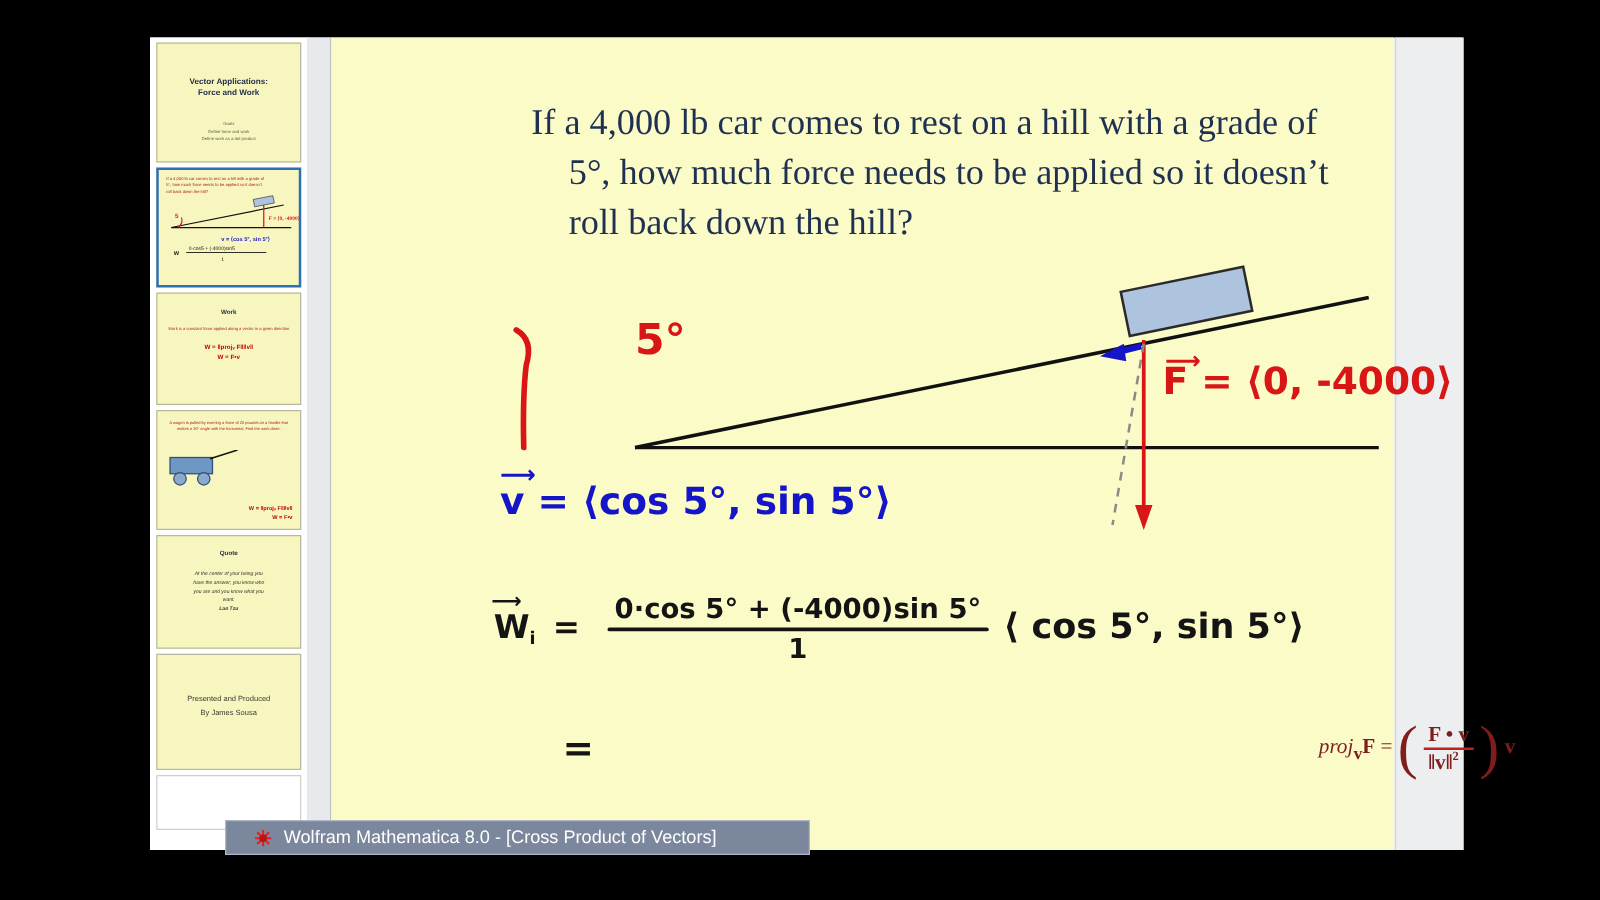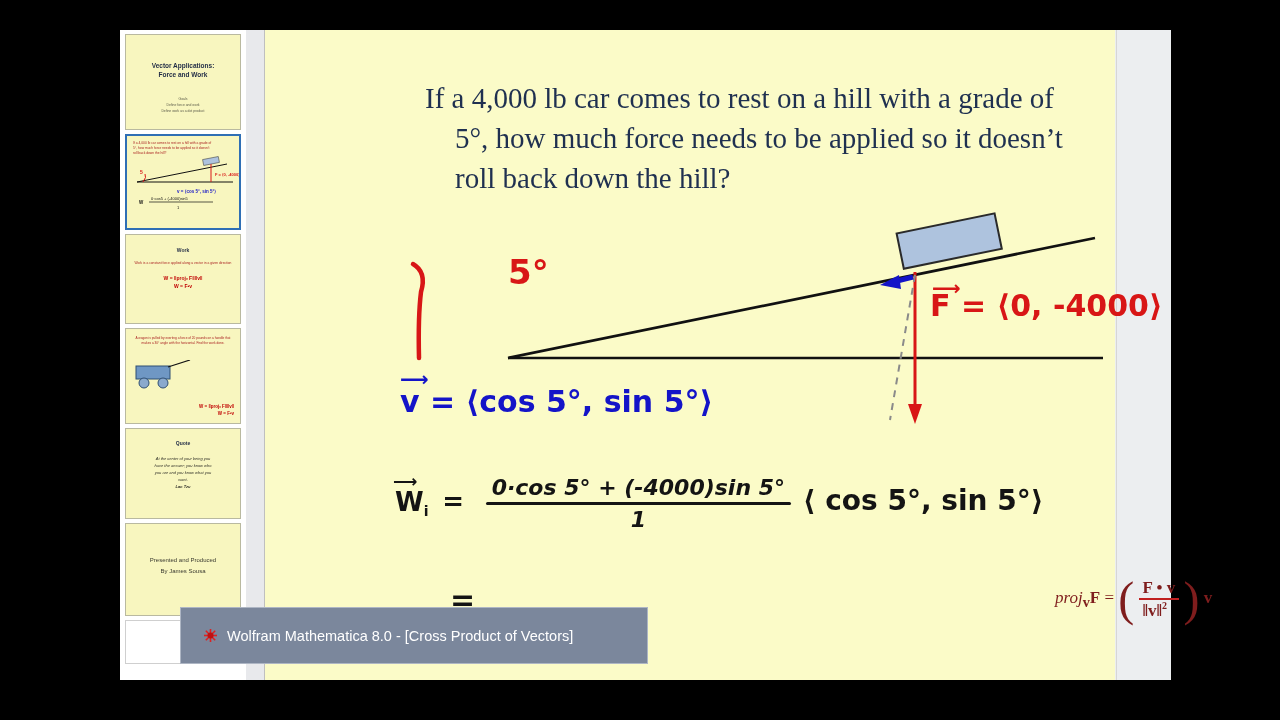--- a/index.html
+++ b/index.html
@@ -34,39 +34,39 @@
   .hw-red{color:#d81616;}
   .hw-black{color:#141414;}
 
   #lbl-5deg{position:absolute;left:243px;top:222px;font-size:34px;}
   #lbl-F{position:absolute;left:665px;top:258px;font-size:30px;white-space:nowrap;}
   #lbl-F .vecbar{position:absolute;left:2px;top:-12px;font-size:20px;}
   #eq-v{position:absolute;left:135px;top:354px;font-size:30px;white-space:nowrap;}
   #eq-w{position:absolute;left:130px;top:445px;font-size:22px;white-space:nowrap;}
   #eq-equals{position:absolute;left:185px;top:552px;font-size:30px;}
 
-  .frac{display:inline-block;vertical-align:middle;text-align:center;font-style:italic;}
+  .frac{display:inline-block;vertical-align:middle;text-align:center;}
   .frac .num{display:block;padding:0 6px 2px 6px;font-size:22px;white-space:nowrap;}
   .frac .bar{display:block;height:3px;background:#141414;border-radius:2px;}
   .frac .den{display:block;padding-top:2px;font-size:22px;}
 
   
   #proj{position:absolute;left:790px;top:548px;color:#7f1d1d;
         font-family:"Liberation Serif",serif;font-size:17px;white-space:nowrap;}
   #proj i{font-style:italic;}
   #proj .bld{font-weight:bold;font-style:normal;}
   #proj .paren{font-size:48px;line-height:20px;vertical-align:middle;}
   #proj .pfrac{display:inline-block;text-align:left;vertical-align:middle;}
   #proj .pfrac .pn{display:block;font-weight:bold;padding:0 4px;}
   #proj .pfrac .pb{display:block;height:1.5px;background:#c02020;}
   #proj .pfrac .pd{display:block;font-weight:bold;padding:0 4px;}
   #proj sup{font-size:10px;}
 
   
-  #taskbar{position:absolute;left:180px;top:607px;width:468px;height:57px;
+  #taskbar{position:absolute;left:180px;top:656px;width:468px;height:28px;
            background:#7b879c;border:1px solid #aeb6c4;box-sizing:border-box;}
   #taskbar .tb-inner{display:flex;align-items:center;height:100%;padding-left:22px;}
   #tb-label{color:#ffffff;font-size:14.5px;font-family:"Liberation Sans",sans-serif;}
   #mm-icon{width:15px;height:15px;margin-right:9px;position:relative;}
   svg{display:block;}
 </style>
 </head>
 <body>
 
 <div id="stage">

